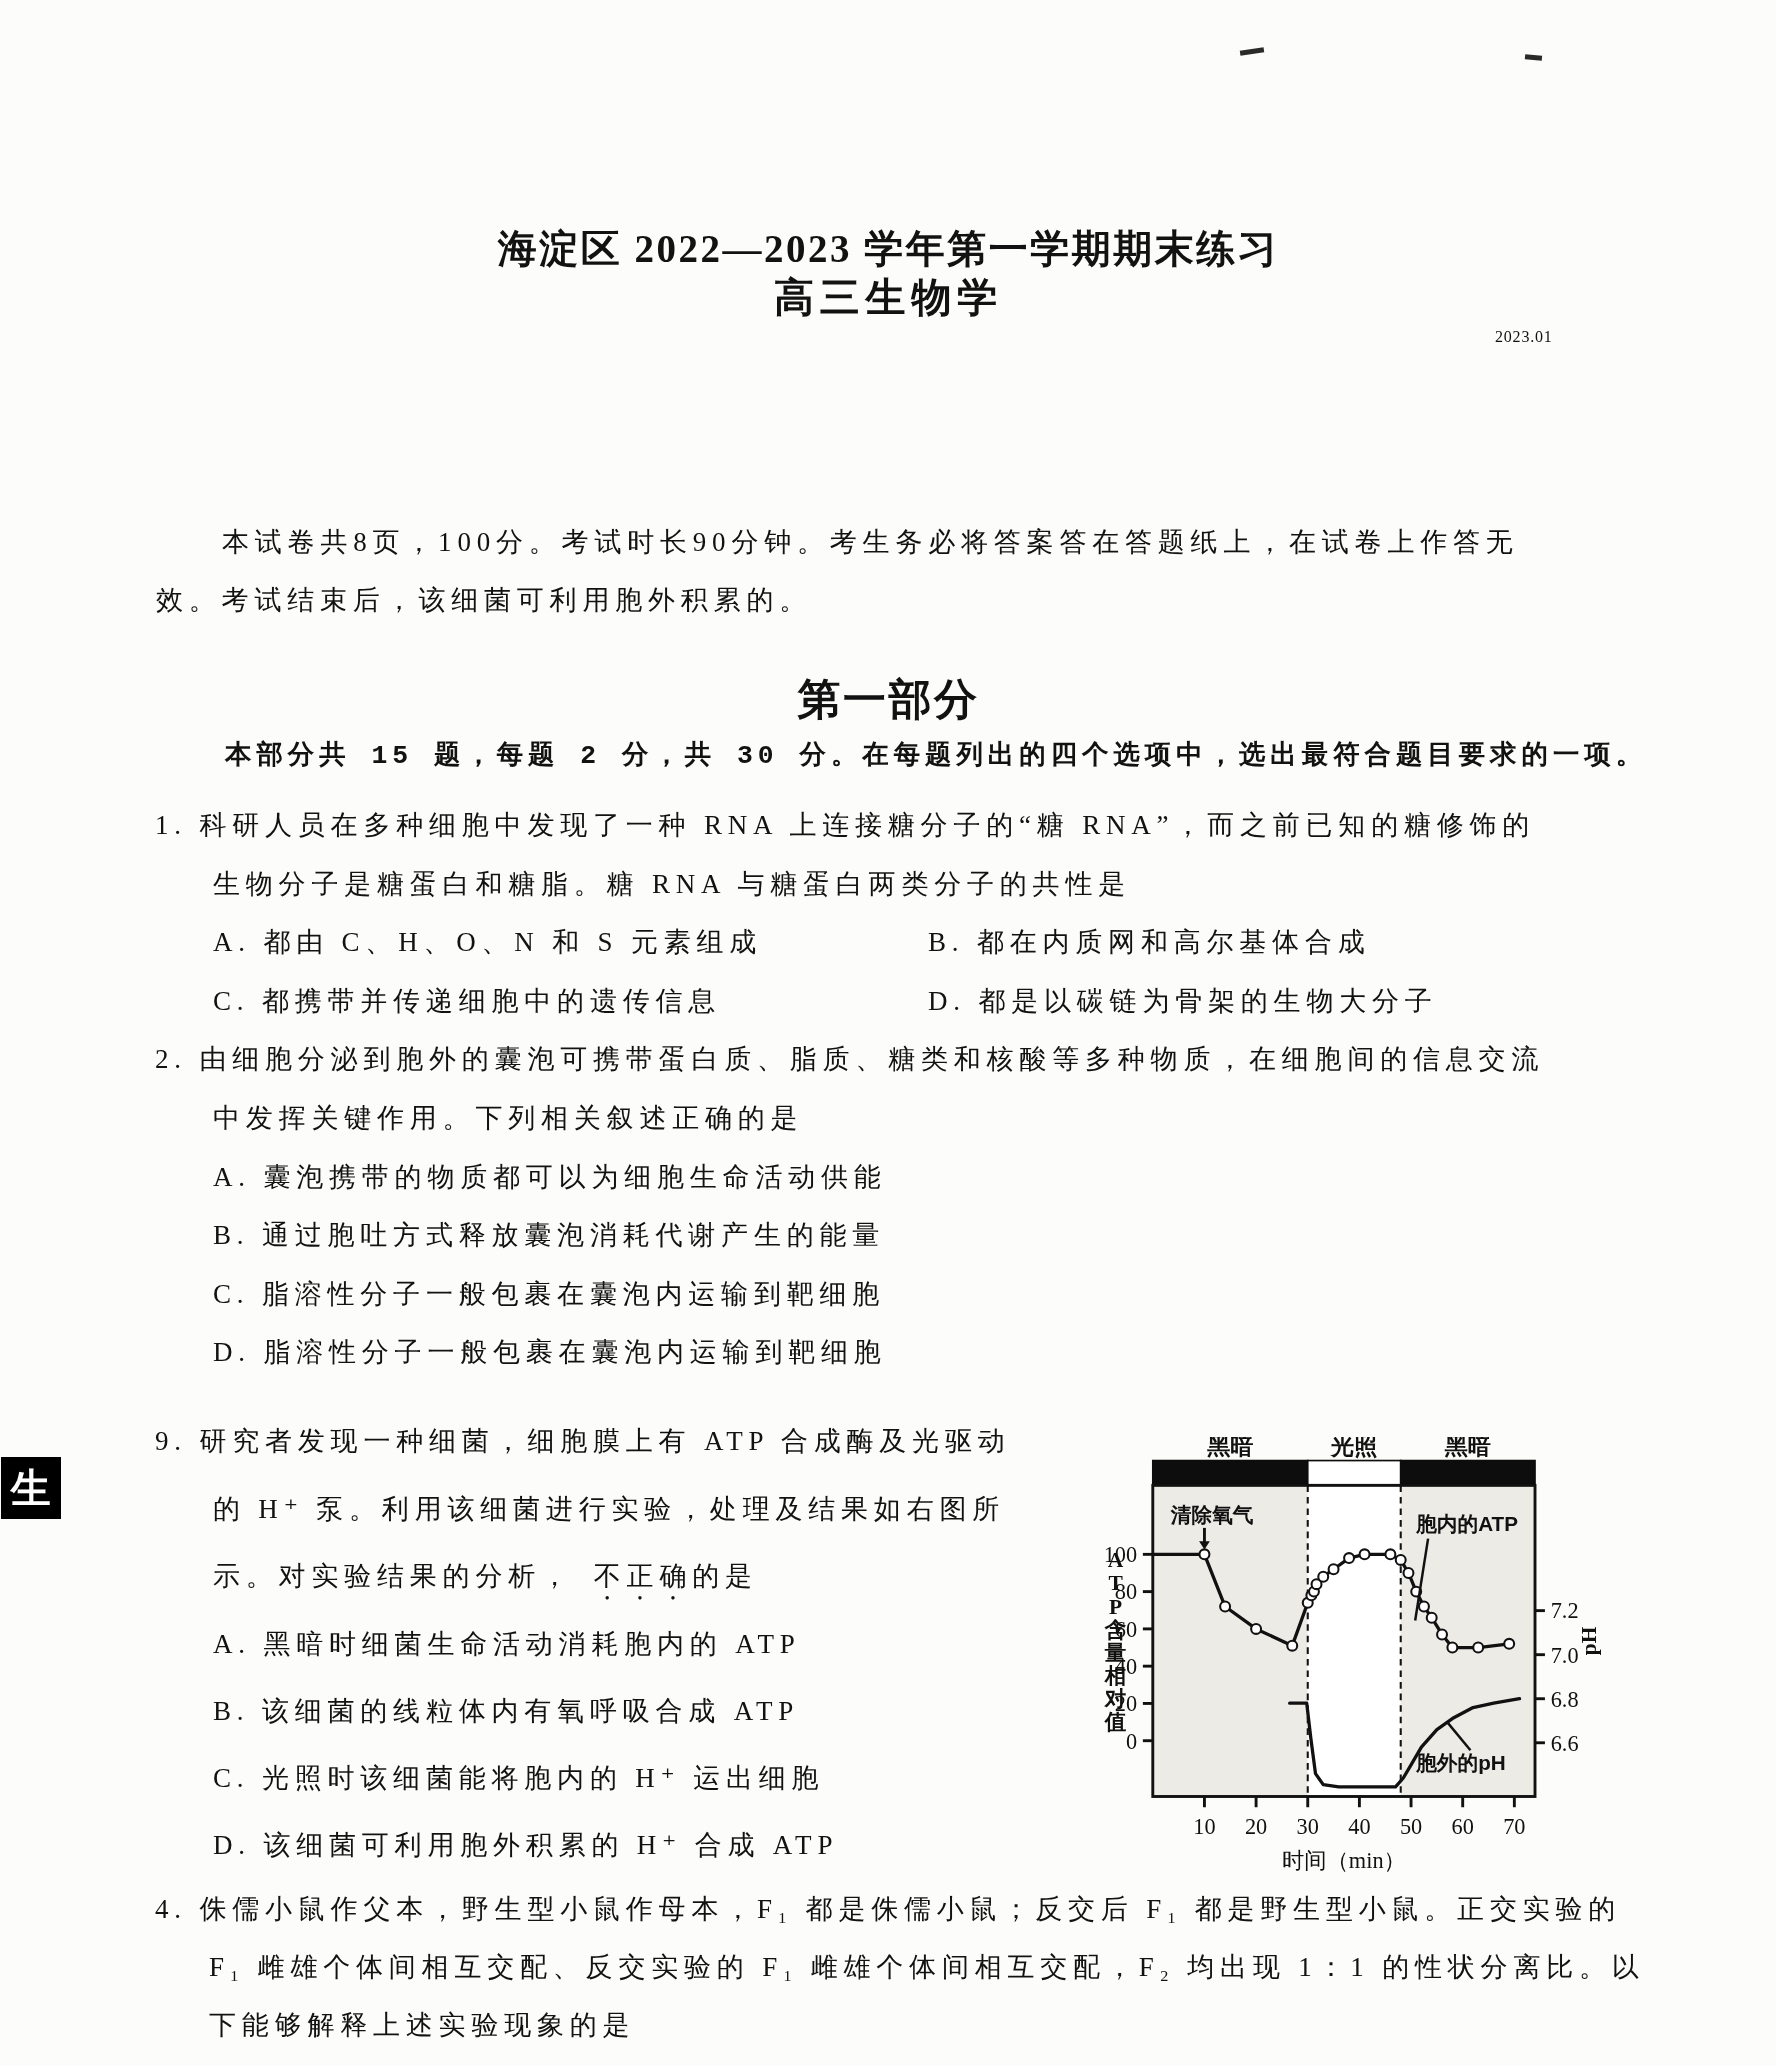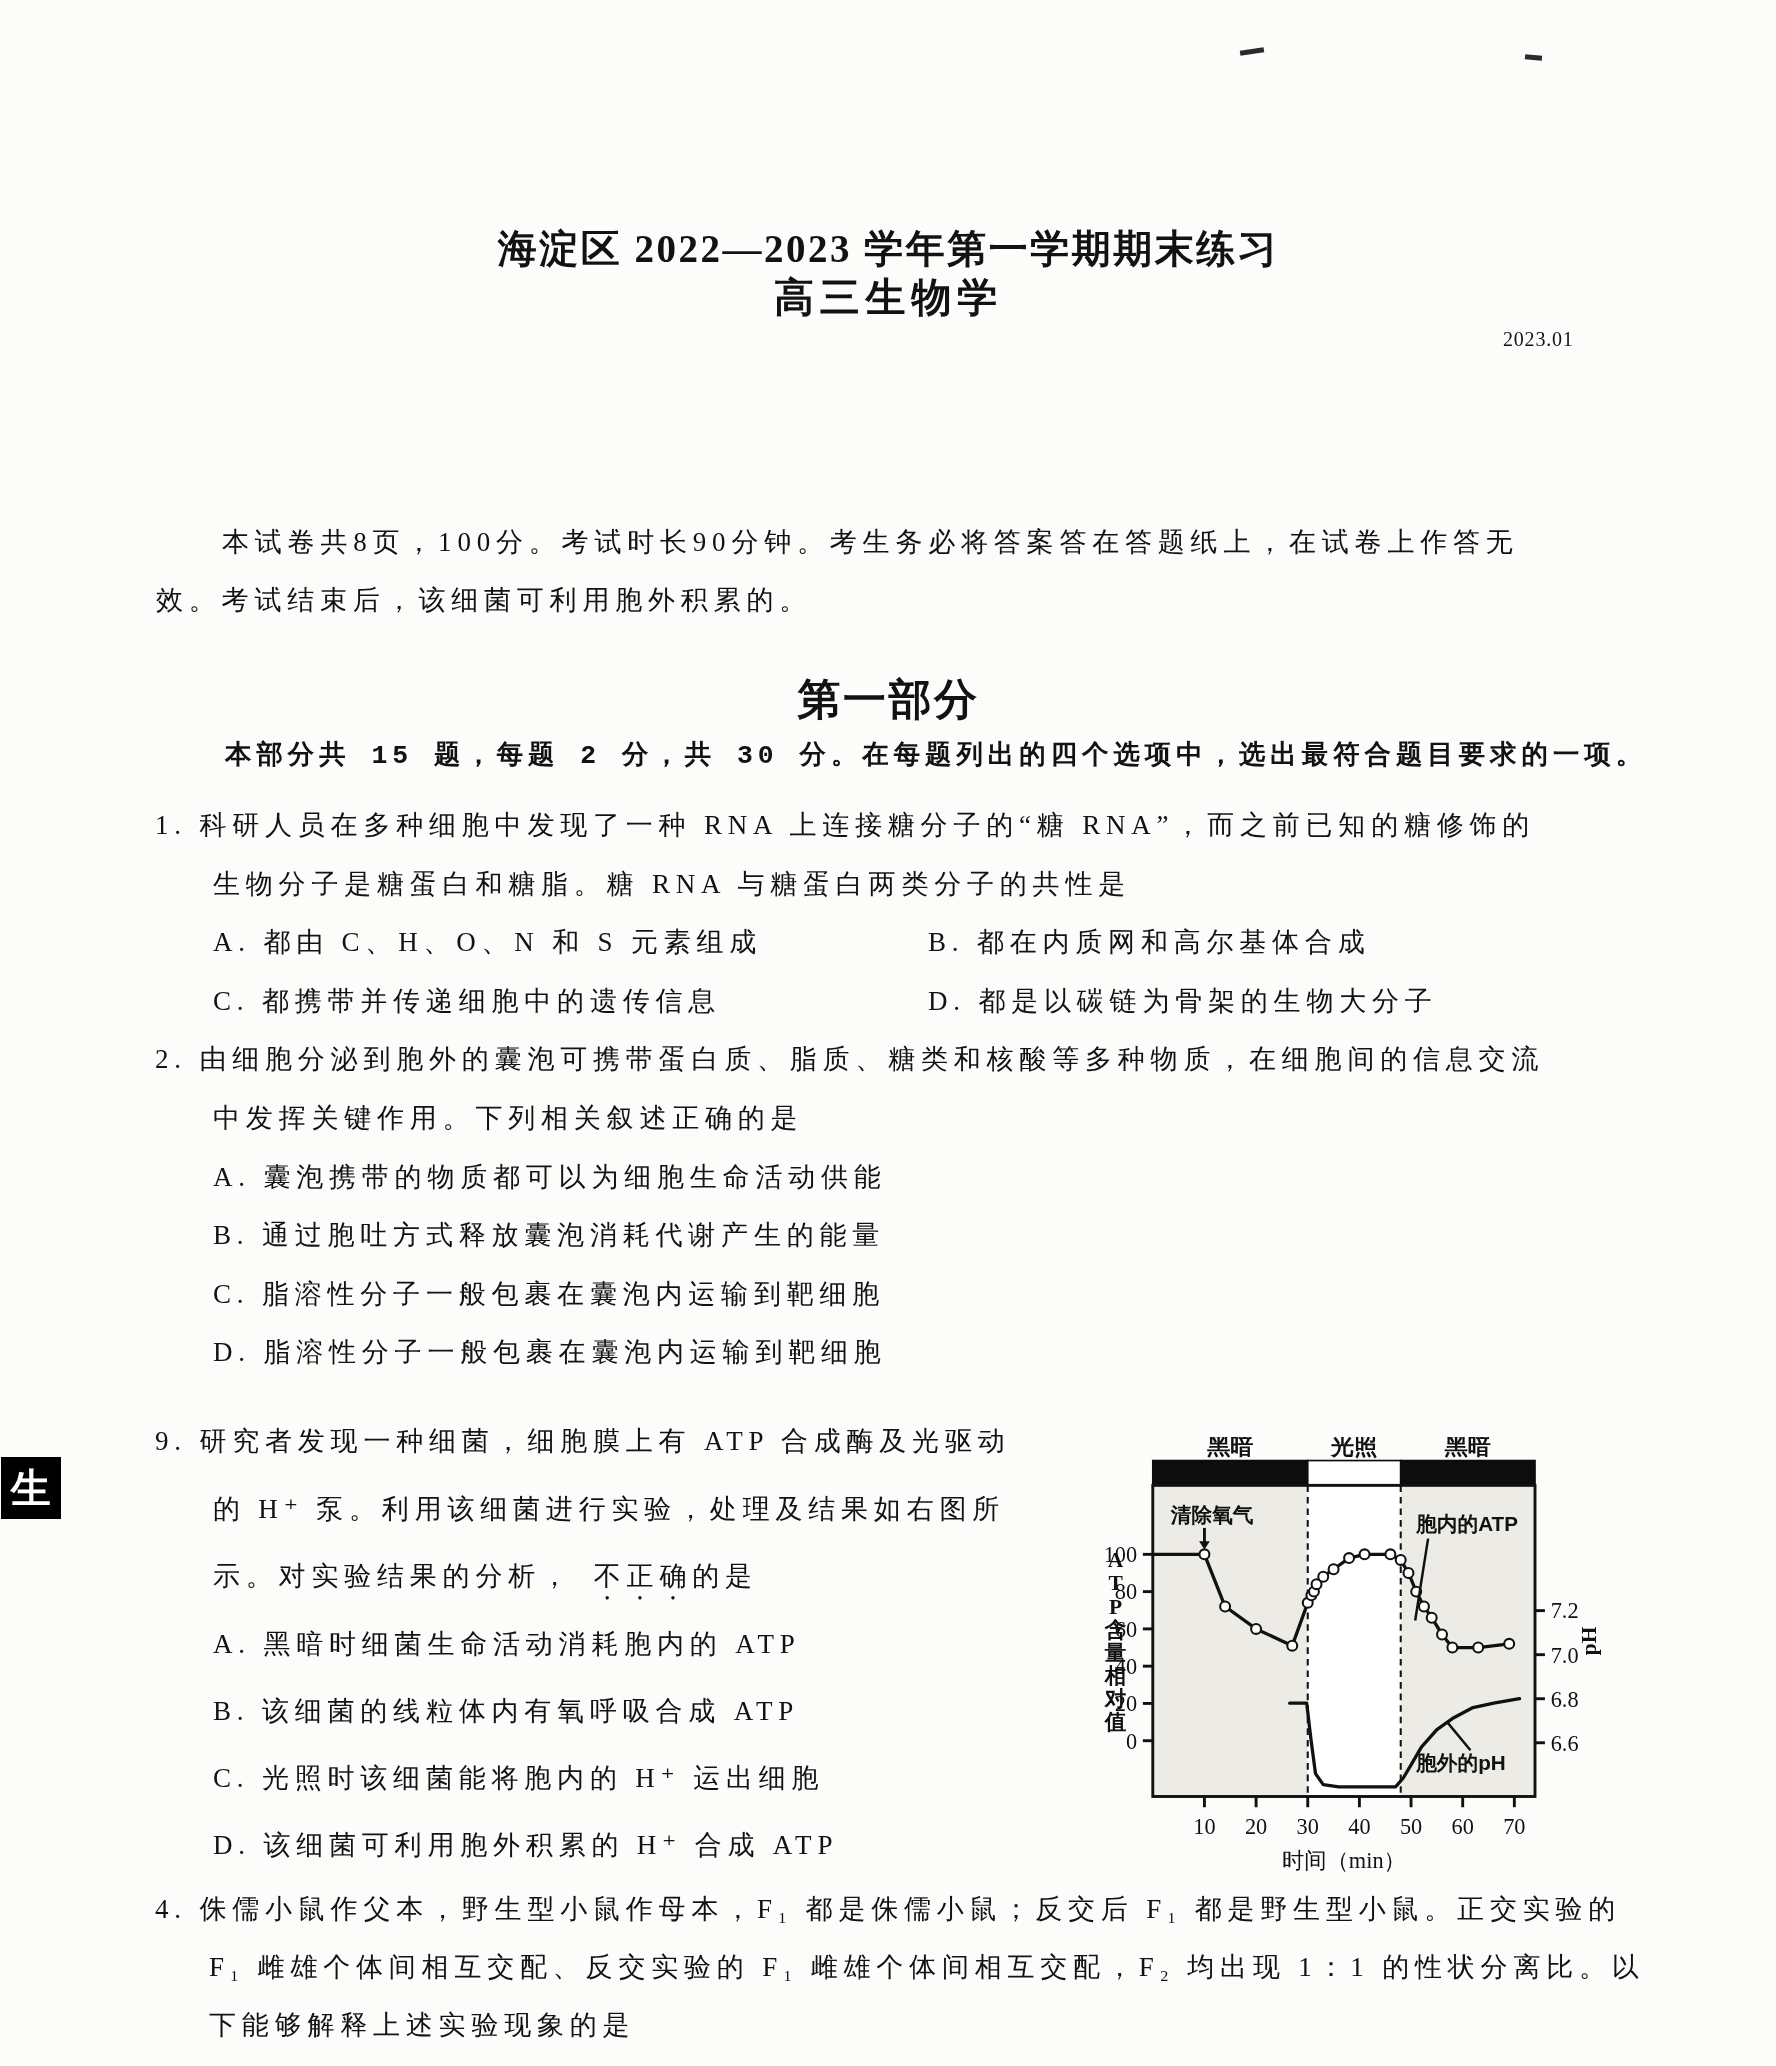--- a/index.html
+++ b/index.html
@@ -2,21 +2,21 @@
 <html style="font-size:6.6px"><head>
 <meta charset="utf-8">
 <style>
   html,body{margin:0;padding:0;background:#777;}
   .page{position:relative;width:1777px;height:2524px;background:#fcfcfa;color:#121212;
         font-family:"Liberation Serif","DejaVu Serif",serif;overflow:hidden;}
   .ln{position:absolute;font-size:27px;letter-spacing:5.8px;white-space:pre;line-height:1.2;}
   .center{left:0;width:1777px;text-align:center;letter-spacing:2.5px;}
   .t1{top:178px;font-size:39px;font-weight:bold;margin-top:48px;}
   .t2{top:274px;font-size:40px;font-weight:bold;letter-spacing:5.8px;}
-  .date{left:1495px;top:327px;font-size:20px;letter-spacing:0.8px;margin-left:8px;}
+  .date{left:1495px;top:327px;font-size:16px;letter-spacing:0.8px;}
   .part-title{top:674px;font-size:43px;font-weight:bold;font-family:"Liberation Sans","DejaVu Sans",sans-serif;}
   .part-intro{left:225px;top:741px;font-size:26.4px;letter-spacing:5px;font-weight:bold;
               font-family:Liberation Mono, monospace;text-align:center;}
   .em-dots{-webkit-text-emphasis:filled dot;-webkit-text-emphasis-position:under right;
            text-emphasis:filled dot;text-emphasis-position:under right;margin-left:20px;}
   .side-tab{position:absolute;left:0.8px;top:1457px;width:60px;height:62px;background:#000;
             color:#fff;display:flex;align-items:center;justify-content:center;
             font-size:40px;font-weight:bold;}
   .chart{position:absolute;left:1070px;top:1437px;width:554px;height:438px;}
   .c-phase{font:bold 56px "Liberation Sans","DejaVu Sans",sans-serif;fill:#111;}

